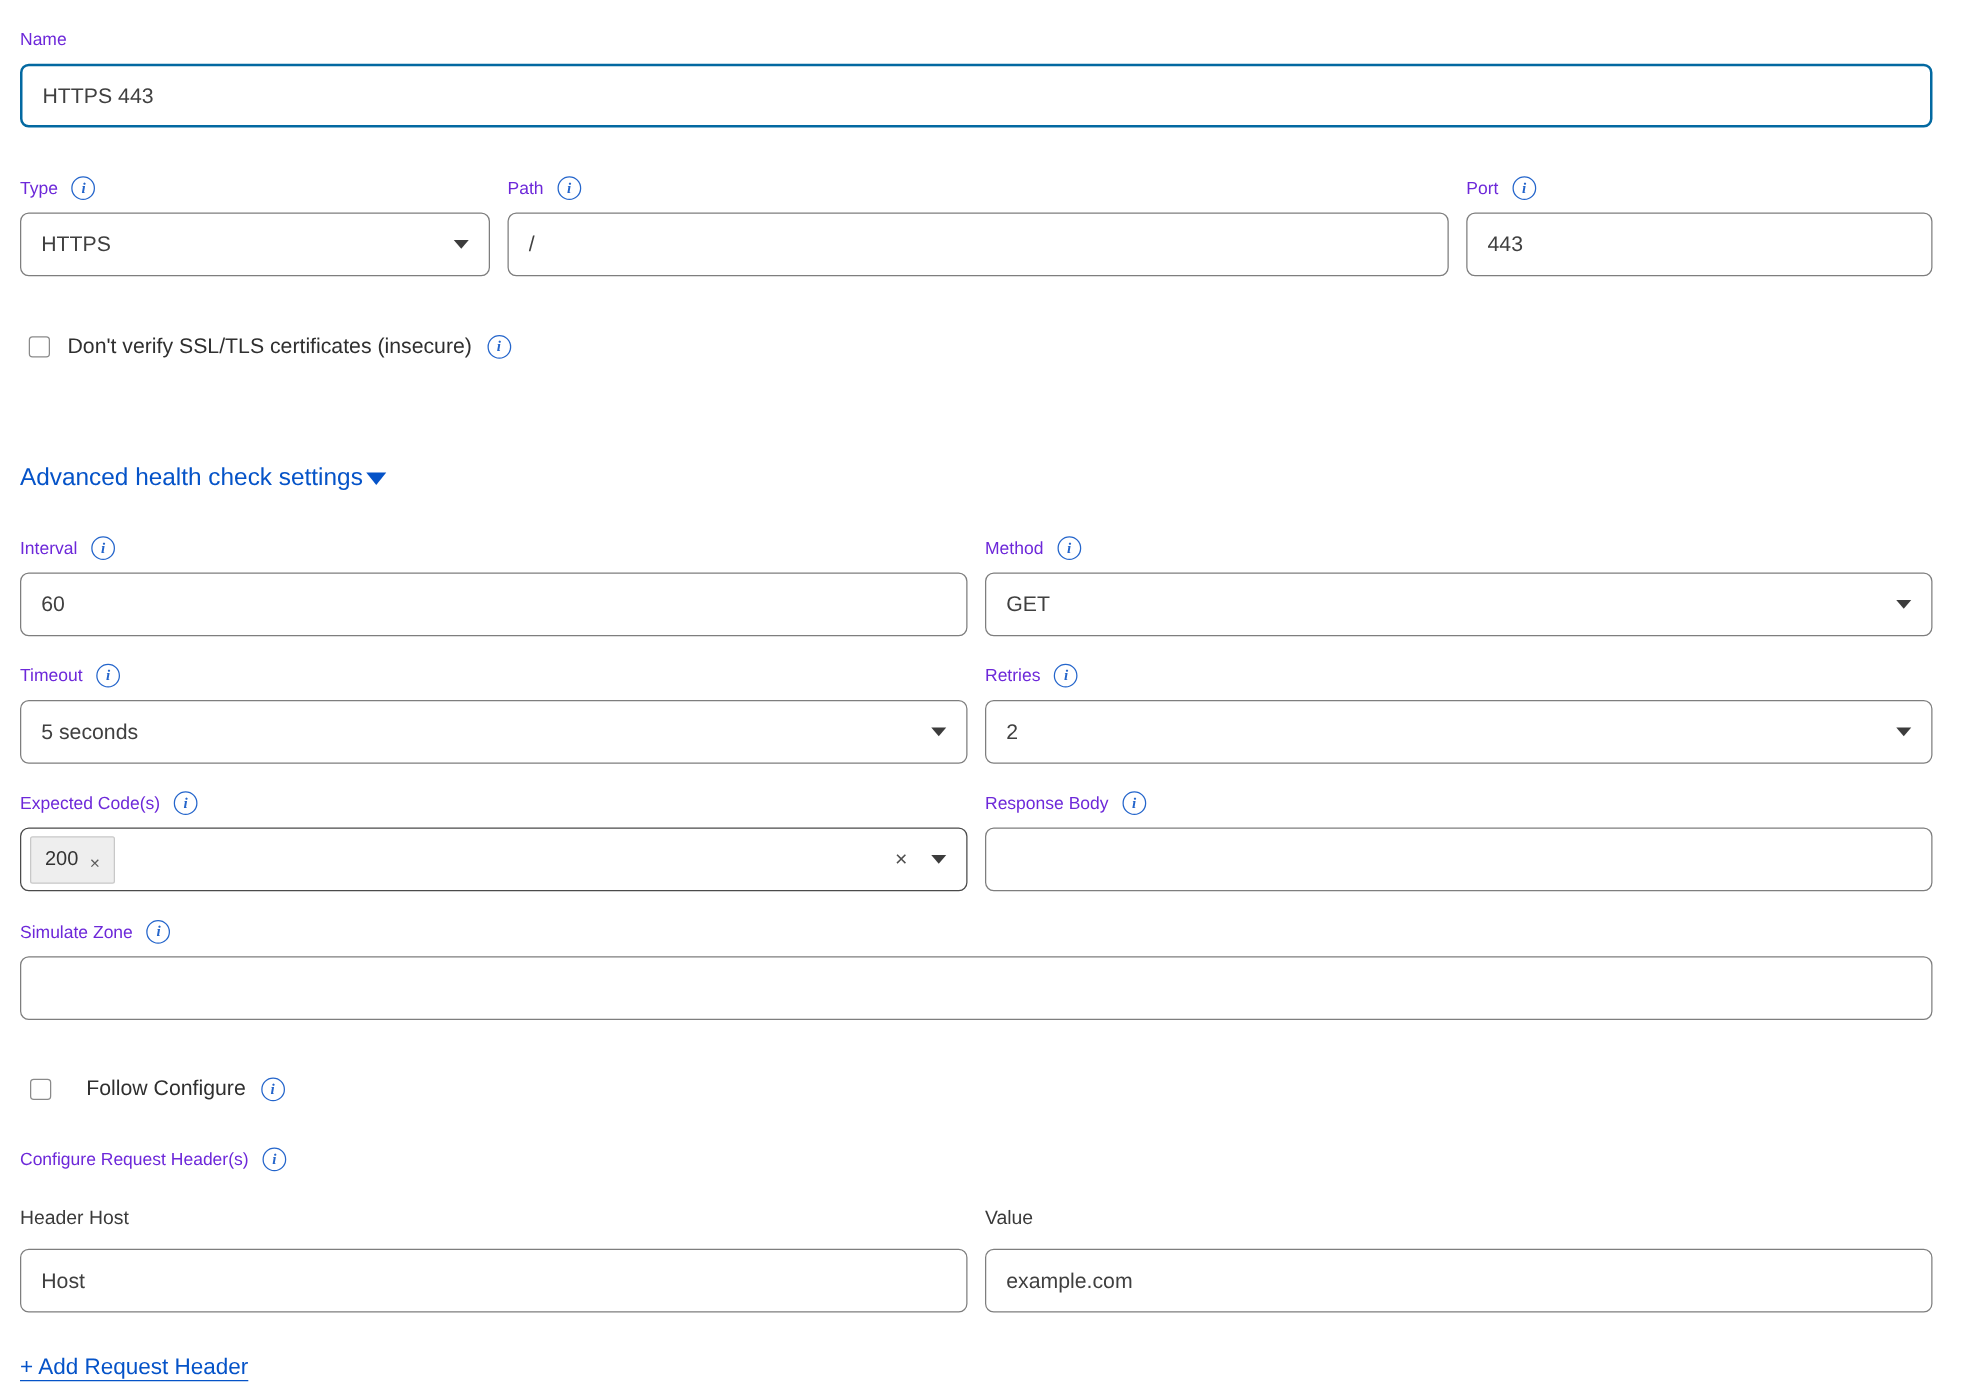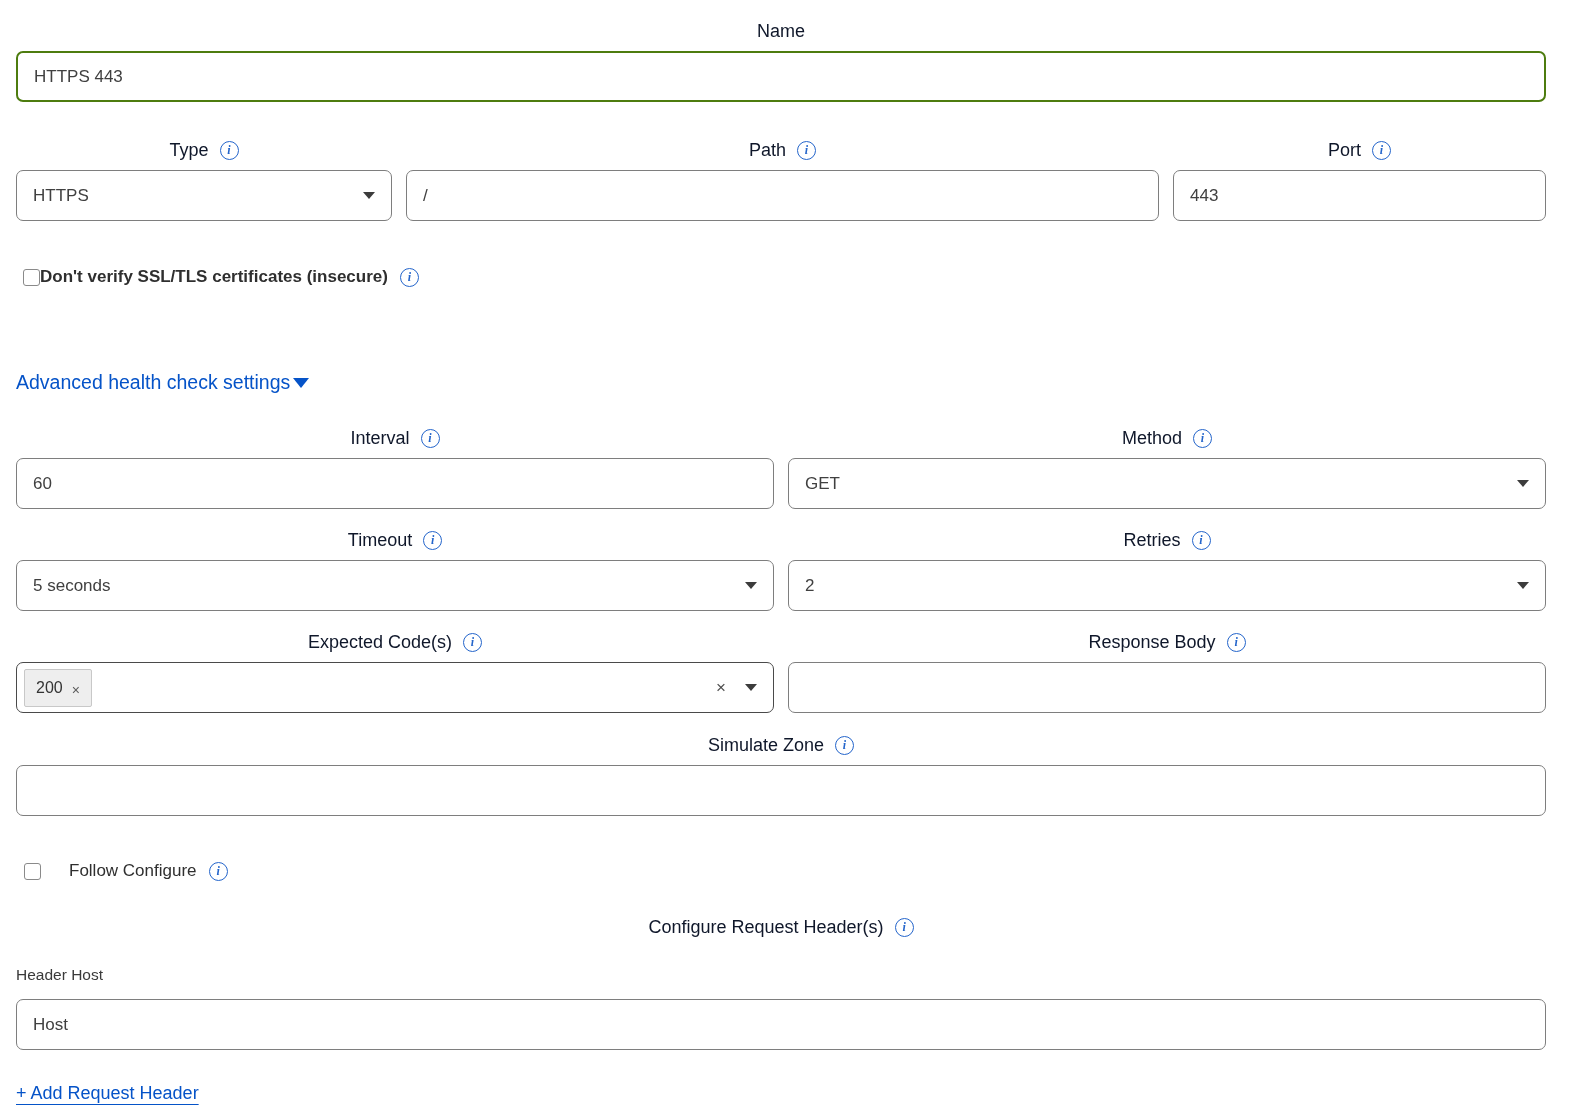--- a/index.html
+++ b/index.html
@@ -8,22 +8,22 @@
     width: 1570px; height: 1107px;
     font-family: "Liberation Sans", sans-serif;
     color: #333333;
     overflow: hidden;
   }
   .page { padding: 18px 24px 0 16px; }
 
   
   .field-label {
     display: flex; align-items: center; gap: 11px;
-    font-size: 18px; color: #0f172a;
-    margin-bottom: 9px; line-height: 22px; justify-content: center;
+    font-size: 14px; color: #6d28d9;
+    margin-bottom: 9px; line-height: 22px;
   }
   .sub-label {
     font-size: 15.5px; color: #3a3a3a;
     margin-bottom: 14px; line-height: 20px;
   }
 
   
   .info {
     width: 19px; height: 19px; flex: 0 0 19px;
     border: 1.6px solid #2465cb; border-radius: 50%;
@@ -35,21 +35,21 @@
 
   
   .input, .select {
     height: 51px; width: 100%;
     border: 1.5px solid #7e7e7e; border-radius: 7px;
     background: #ffffff;
     font-family: "Liberation Sans", sans-serif;
     font-size: 17px; color: #404040;
     padding: 0 16px;
   }
-  .input--focused { border: 2px solid #4d7c0f; }
+  .input--focused { border: 2px solid #0369a1; }
   .select {
     display: flex; align-items: center; justify-content: space-between;
     cursor: default;
   }
   .chevron {
     width: 0; height: 0;
     border-left: 6px solid transparent;
     border-right: 6px solid transparent;
     border-top: 7.5px solid #3c3c3c;
   }
@@ -162,21 +162,21 @@
       <div class="field-label">
         <span>Port</span>
         <span class="info"></span>
       </div>
       <input class="input" type="text" value="443" style="">
     </div>
   </div>
 
   <div class="check-row mt-sslcheck" style="padding-left:7px;">
     <span class="checkbox" role="checkbox" aria-checked="false"></span>
-    <span style="margin-left:0;font-weight:bold;">Don't verify SSL/TLS certificates (insecure)</span>
+    <span style="margin-left:14px;">Don't verify SSL/TLS certificates (insecure)</span>
     <span class="info"></span>
   </div>
 
   <div class="mt-advlink">
     <span class="adv-link">
       <span>Advanced health check settings</span>
       <span class="tri-down"></span>
     </span>
   </div>
 
@@ -266,20 +266,24 @@
   <div class="field-label mt-headers" style="margin-bottom:0;">
     <span>Configure Request Header(s)</span>
     <span class="info"></span>
   </div>
 
   <div class="row mt-headerrow">
     <div class="col">
       <div class="sub-label">Header Host</div>
       <input class="input" type="text" value="Host" style="">
     </div>
+    <div class="col">
+      <div class="sub-label">Value</div>
+      <input class="input" type="text" value="example.com" style="">
+    </div>
   </div>
 
   <div class="mt-addlink">
     <span class="add-link">+ Add Request Header</span>
   </div>
 
   <hr class="divider mt-divider">
 
 </div>
 

